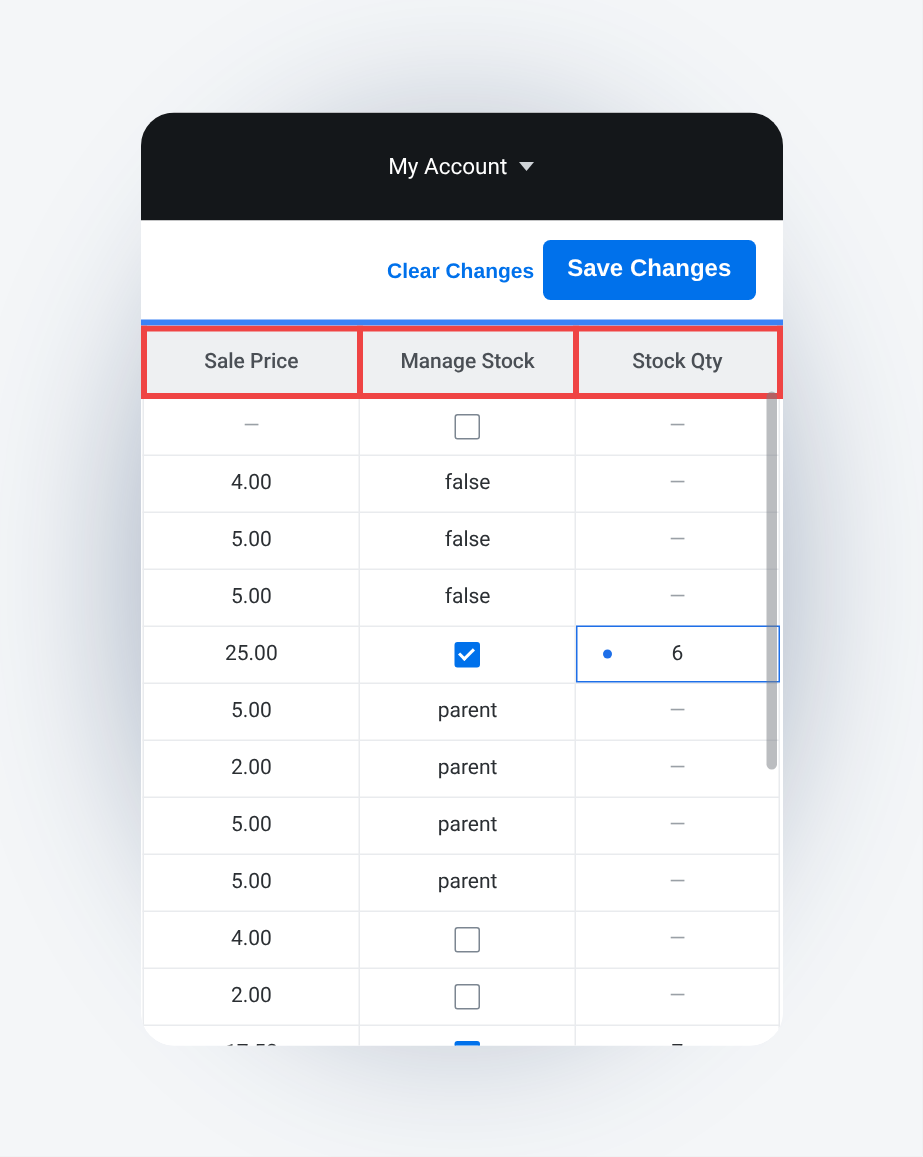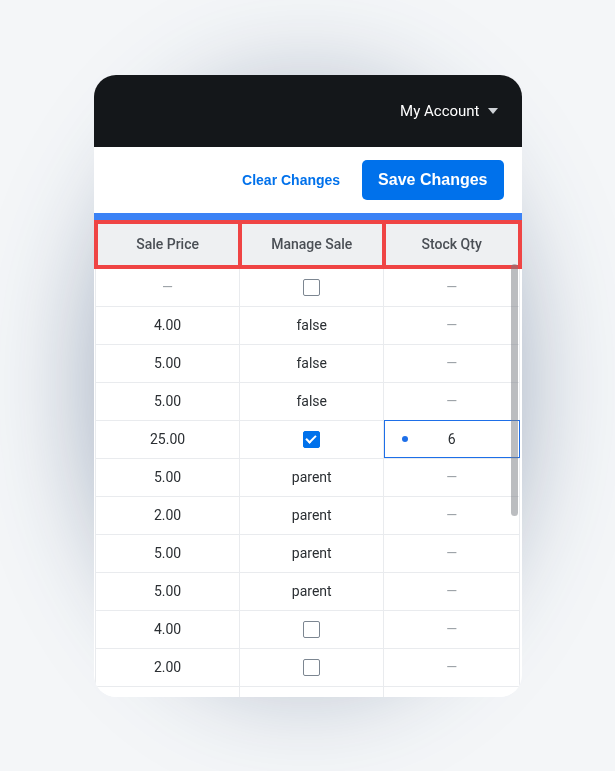--- a/index.html
+++ b/index.html
@@ -40,21 +40,21 @@
     background: #ffffff;
     z-index: 1;
   }
 
   
   .topbar {
     height: 72px;
     background: #14171a;
     display: flex;
     align-items: center;
-    justify-content: flex-end;
+    justify-content: center;
     padding: 0 24px;
     color: #fff;
     font-size: 15px;
   }
   .topbar .account {
     display: flex;
     align-items: center;
     gap: 8px;
     cursor: pointer;
   }
@@ -65,23 +65,23 @@
     border-top: 6px solid #cfd3d7;
   }
 
   
   .actionbar {
     height: 66px;
     background: #fff;
     display: flex;
     align-items: center;
     justify-content: flex-end;
-    gap: 18px;
+    gap: 2px;
     padding: 0 18px;
-    border-bottom: 7px solid #3b82f6;
+    border-bottom: 4px solid #3b82f6;
   }
   .btn-link {
     color: #0071eb;
     font-weight: 600;
     font-size: 14px;
     background: none;
     border: none;
     cursor: pointer;
     padding: 8px 4px;
   }
@@ -211,21 +211,21 @@
     <div class="table-wrap">
       <table>
         <colgroup>
             <col class="c1">
             <col class="c2">
             <col class="c3">
           </colgroup>
         <thead>
           <tr>
             <th>Sale Price</th>
-            <th>Manage Sale</th>
+            <th>Manage Stock</th>
             <th>Stock Qty</th>
           </tr>
         </thead>
         <tbody id="tbody">
             <tr>
               <td><span class="dash">—</span></td>
               <td><span class="chk"></span></td>
               <td><span class="dash">—</span></td>
             </tr>
             <tr>

